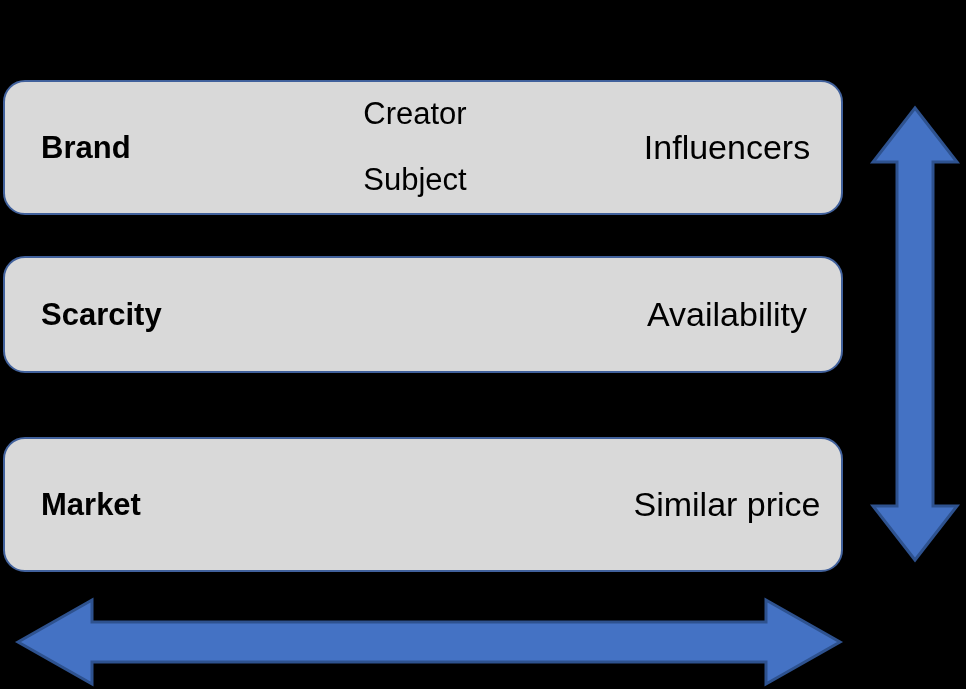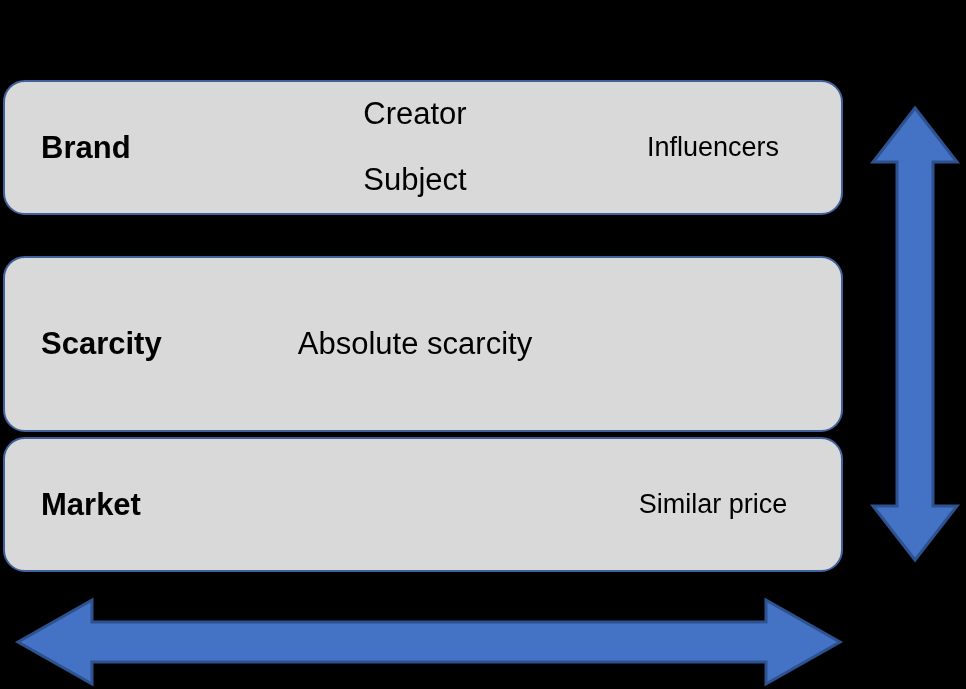--- a/index.html
+++ b/index.html
@@ -29,21 +29,21 @@
   .row-box {
     position: absolute;
     left: 3px;
     width: 840px;
     background: #D9D9D9;
     border: 2px solid #41619C;
     border-radius: 22px;
     box-sizing: border-box;
   }
   #row-box-brand    { top: 80px;  height: 135px; }
-  #row-box-scarcity { top: 256px; height: 176px; }
+  #row-box-scarcity { top: 256px; height: 117px; }
   #row-box-market   { top: 437px; height: 135px; }
 
   
   .cell {
     position: absolute;
     top: 0;
     height: 100%;
     display: flex;
     flex-direction: column;
     align-items: center;
@@ -61,23 +61,23 @@
     padding-left: 26px;
     box-sizing: border-box;
   }
   .cell-attributes {
     left: 210px;
     width: 400px;
     font-size: 31px;
   }
   .cell-attributes .line { display: block; }
   .cell-extra {
-    left: 594px;
+    left: 608px;
     width: 228px;
-    font-size: 27px;
+    font-size: 34px;
     text-align: center;
   }
 
   
   #row-box-brand .cell-attributes { line-height: 1.9; gap: 7px; }
   #row-box-scarcity .cell-attributes { line-height: 1.65; }
   #row-box-market .cell-attributes { line-height: 1.42; }
 
   
   .arrow {
@@ -119,21 +119,23 @@
     <div class="cell cell-extra">
       <span>Influencers</span>
     </div>
   </div>
 
   <div class="row-box" id="row-box-scarcity">
     <div class="cell cell-category">
       <span>Scarcity</span>
     </div>
     <div class="cell cell-attributes">
-      <span class="line">Absolute scarcity</span>
+    </div>
+    <div class="cell cell-extra">
+      <span>Availability</span>
     </div>
   </div>
 
   <div class="row-box" id="row-box-market">
     <div class="cell cell-category">
       <span>Market</span>
     </div>
     <div class="cell cell-extra">
       <span>Similar price</span>
     </div>

